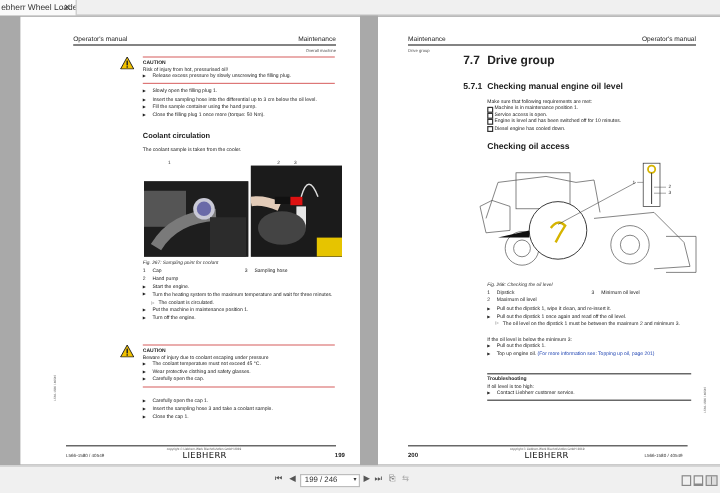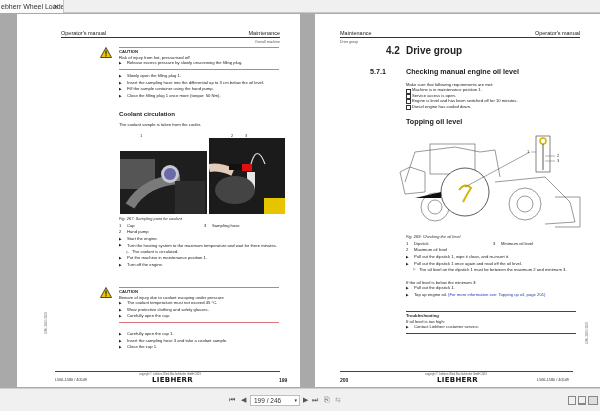--- a/index.html
+++ b/index.html
@@ -25,21 +25,21 @@
   .steps .result { padding-left: 13px; position: relative; }
   .steps .result::before { content: "\25B7"; position: absolute; left: 7px; font-size: 3.4px; }
   .h3 { position: absolute; font-size: 6.2px; font-weight: bold; }
   .para { position: absolute; font-size: 4.2px; line-height: 5.6px; }
   .photo { position: absolute; background: #2a2a2a; overflow: hidden; }
   .caption { position: absolute; font-size: 4px; font-style: italic; color: #333; }
   .legend { position: absolute; font-size: 4.2px; line-height: 5.6px; }
   .legend span { position: absolute; white-space: nowrap; }
   .footer-line { position: absolute; border-top: 0.6px solid #444; }
   .foot-text { position: absolute; font-size: 3.8px; color: #333; }
-  .brand { position: absolute; font-weight: bold; font-size: 7px; letter-spacing: 0.3px; color: #111; font-family: "DejaVu Sans", sans-serif; }
+  .brand { position: absolute; font-weight: normal; font-size: 7px; letter-spacing: 0.3px; color: #111; font-family: "DejaVu Sans", sans-serif; }
   .copyright { position: absolute; font-size: 2.6px; color: #555; }
   .pagenum { position: absolute; font-size: 5px; font-weight: bold; }
   .side-note { position: absolute; font-size: 2.6px; color: #666; transform: rotate(-90deg); transform-origin: left top; white-space: nowrap; }
   .h1 { position: absolute; font-size: 10px; font-weight: bold; }
   .h2 { position: absolute; font-size: 7.2px; font-weight: bold; }
   .reqs { position: absolute; font-size: 4.2px; line-height: 5.4px; }
   .reqs .req { padding-left: 6px; position: relative; }
   .reqs .req::before { content: ""; position: absolute; left: 0; top: 1.2px; width: 3px; height: 3px; border: 0.5px solid #333; }
   .link { color: #1a3fb0; }
   .trouble { position: absolute; border-top: 0.7px solid #444; border-bottom: 0.7px solid #444; font-size: 4.2px; line-height: 5.6px; padding: 1px 0 2px 0; }
@@ -166,34 +166,34 @@
 
   <div class="sep"></div>
 
   <div class="page page-right">
     <div class="hdr" style="left:25px; width:240px;">
       <span class="l">Maintenance</span>
       <span class="r">Operator's manual</span>
     </div>
     <div class="subhdr" style="left:25px; top:26px;">Drive group</div>
 
-    <div class="h1" style="left:71px; top:31px;">4.2</div>
+    <div class="h1" style="left:71px; top:31px;">7.7</div>
     <div class="h1" style="left:91px; top:31px;">Drive group</div>
-    <div class="h2" style="left:55px; top:53px;text-align:center;">5.7.1</div>
+    <div class="h2" style="left:71px; top:53px;text-align:center;">5.7.1</div>
     <div class="h2" style="left:91px; top:53px;">Checking manual engine oil level</div>
 
     <div class="reqs" style="left:91px; top:68px; width:170px;">
       <div>Make sure that following requirements are met:</div>
       <div class="req">Machine is in maintenance position 1.</div>
       <div class="req">Service access is open.</div>
       <div class="req">Engine is level and has been switched off for 10 minutes.</div>
       <div class="req">Diesel engine has cooled down.</div>
     </div>
 
-    <div class="h2" style="left:91px; top:103px;">Topping oil level</div>
+    <div class="h2" style="left:91px; top:103px;">Checking oil access</div>
 
     <svg style="position:absolute; left:70px; top:118px; width:200px; height:100px;" viewBox="0 0 200 100">
       <g stroke="#555" stroke-width="0.6" fill="none">
         <path d="M20 50 L30 20 L70 15 L95 20 L110 18 L115 45"></path>
         <rect x="45" y="12" width="45" height="30"></rect>
         <path d="M15 40 L25 35 L40 40 L40 60 L20 62 Z"></path>
         <circle cx="50" cy="75" r="14"></circle>
           <circle cx="50" cy="75" r="7"></circle>
         <circle cx="140" cy="72" r="16"></circle>
           <circle cx="140" cy="72" r="8"></circle>

